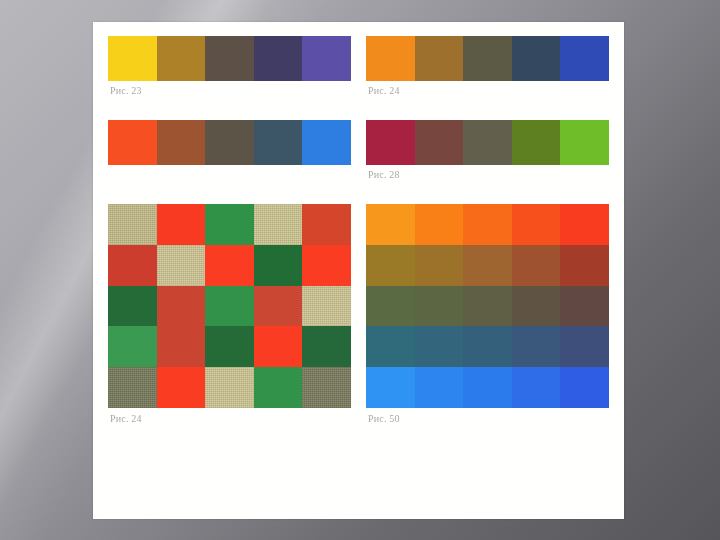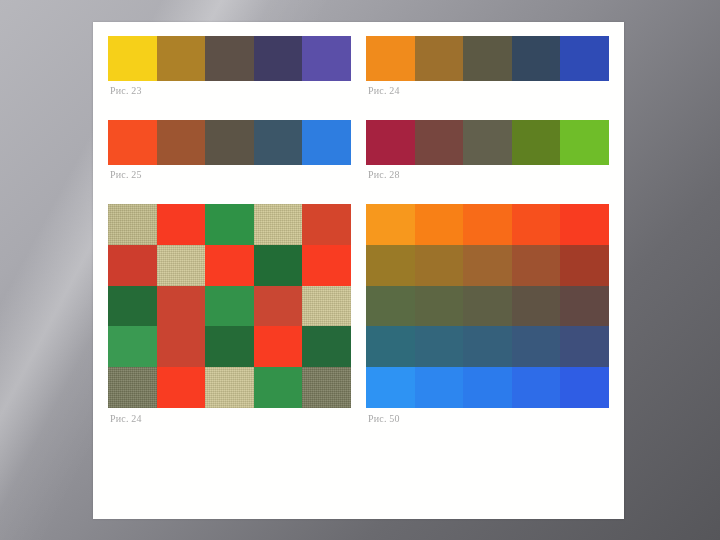--- a/index.html
+++ b/index.html
@@ -111,21 +111,20 @@
         <div class="figure-caption">Рис. 24</div>
       </div>
       <div class="figure-block strip-block">
         <div class="swatch-strip">
           <div class="swatch-cell" title="#f64f22" style="background: rgb(246, 79, 34);"></div>
           <div class="swatch-cell" title="#9d5531" style="background: rgb(157, 85, 49);"></div>
           <div class="swatch-cell" title="#5c5446" style="background: rgb(92, 84, 70);"></div>
           <div class="swatch-cell" title="#3c5668" style="background: rgb(60, 86, 104);"></div>
           <div class="swatch-cell" title="#2e7de0" style="background: rgb(46, 125, 224);"></div>
         </div>
-        <div class="figure-caption">Рис. 25</div>
       </div>
       <div class="figure-block strip-block">
         <div class="swatch-strip">
           <div class="swatch-cell" title="#a62240" style="background: rgb(166, 34, 64);"></div>
           <div class="swatch-cell" title="#77463f" style="background: rgb(119, 70, 63);"></div>
           <div class="swatch-cell" title="#62604d" style="background: rgb(98, 96, 77);"></div>
           <div class="swatch-cell" title="#5f8021" style="background: rgb(95, 128, 33);"></div>
           <div class="swatch-cell" title="#6fbd29" style="background: rgb(111, 189, 41);"></div>
         </div>
         <div class="figure-caption">Рис. 28</div>

